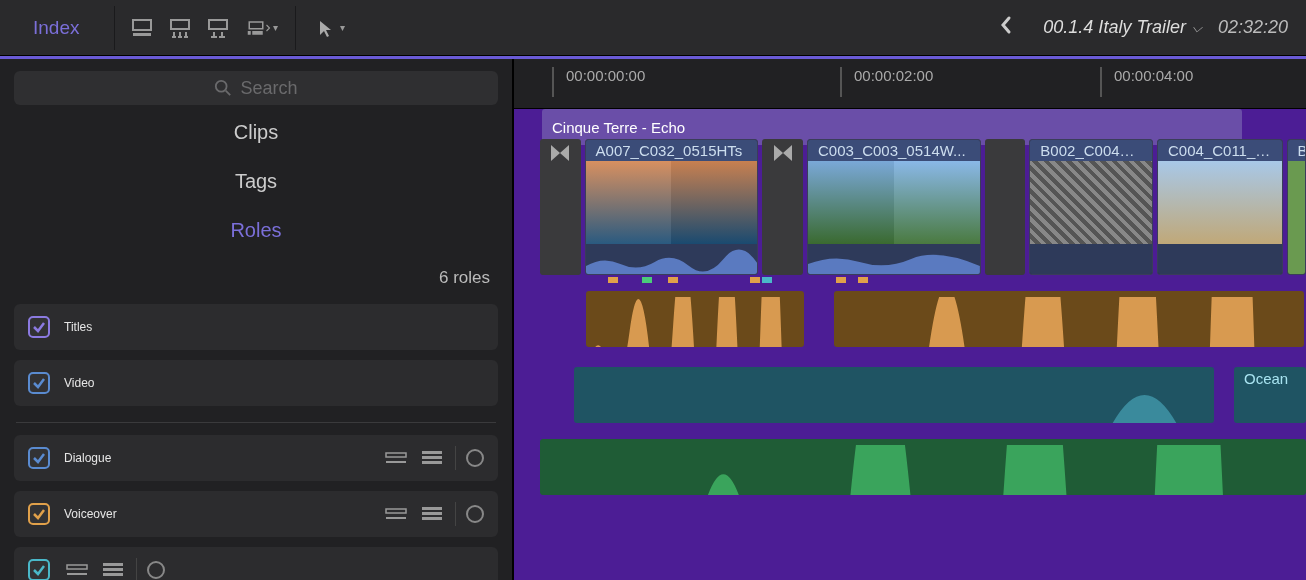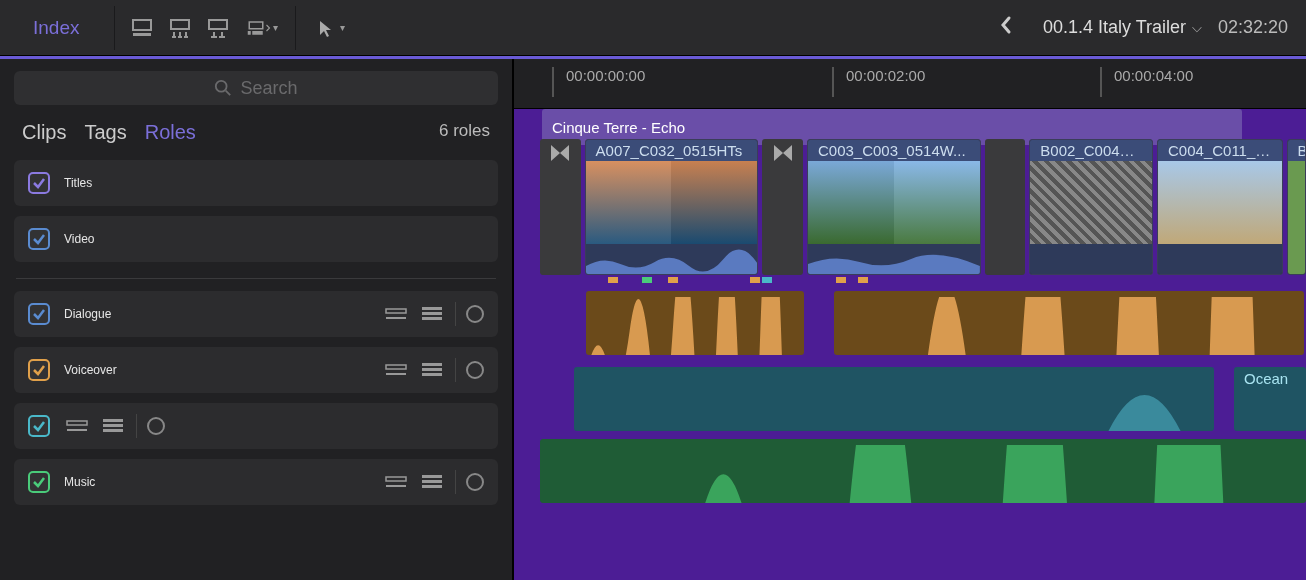--- a/index.html
+++ b/index.html
@@ -13,41 +13,41 @@
   .index-btn {
     color: #7b6fd9; font-size: 19px; font-weight: 500; padding: 0 25px 0 25px;
     cursor: pointer;
   }
   .vdiv { width: 1px; height: 44px; background: #1a1a1c; margin: 0 6px; }
   .tb-icon {
     width: 34px; height: 44px; display: flex; align-items: center; justify-content: center;
     cursor: pointer; color: #999;
   }
   .tb-icon svg { width: 24px; height: 20px; }
-  .tb-right { margin-left: auto; display: flex; align-items: center; gap: 16px; }
+  .tb-right { margin-left: auto; display: flex; align-items: center; gap: 16px; font-style: italic; }
   .back-chev { color: #bbb; font-size: 20px; padding: 0 14px; cursor: pointer; }
   .proj-title { color: #ddd; font-size: 18px; display: flex; align-items: center; gap: 6px; cursor: pointer; }
   .proj-title .chev { font-size: 13px; color: #aaa; }
   .timecode { color: #bbb; font-size: 18px; font-variant-numeric: tabular-nums; padding-right: 10px; }
 
   
   .main { display: flex; height: calc(100% - 44px); border-top: 3px solid #6a5bd6; }
   .sidebar {
     width: 514px; background: #212123; border-right: 2px solid #000;
     display: flex; flex-direction: column;
   }
   .search-wrap { padding: 12px 14px 6px; }
   .search {
     background: #2f2f31; border-radius: 6px; height: 34px;
     display: flex; align-items: center; justify-content: center; gap: 8px;
     color: #6a6a6c; font-size: 18px;
   }
   .tabs-row {
-    display: flex; padding: 10px 22px 16px;
-    font-size: 20px; gap: 18px;
+    display: flex; align-items: center; padding: 10px 22px 16px;
+    font-size: 20px; gap: 26px; flex-direction: column;
   }
   .tab { color: #ccc; cursor: pointer; }
   .tab.active { color: #7b6fd9; }
   .role-count { margin-left: auto; font-size: 17px; color: #bbb; }
 
   .roles-list { padding: 0 14px; display: flex; flex-direction: column; gap: 10px; }
   .role-sep { height: 1px; background: #3a3a3c; margin: 6px 2px 2px; }
   .role-row {
     background: #2c2c2e; border-radius: 6px; height: 46px;
     display: flex; align-items: center; padding: 0 14px; gap: 14px;
@@ -98,21 +98,21 @@
   .vclip .thumb > div { flex:1; }
   .vclip .wave { height:30px; background:#2e3a5a; position:relative; }
   .trans {
     width:42px; height:136px; background:#3a3a3c; border-radius:3px;
     display:flex; align-items:flex-start; justify-content:center; padding-top:4px;
   }
   .trans svg { width:22px; height:20px; fill:#aaa; }
 
   .audio-lane { position:absolute; left:0; right:0; }
   .aclip {
-    position:absolute; height: 64px; border-radius:3px; overflow:hidden;
+    position:absolute; height: 56px; border-radius:3px; overflow:hidden;
     display:flex; flex-direction:column;
   }
   .aclip .albl { font-size:15px; padding:3px 10px; white-space:nowrap; overflow:hidden; }
   .aclip .awave { flex:1; position:relative; }
 
   .voiceover { background:#6b4a1a; } .voiceover .albl { color:#ffcc80; }
   .effects { background:#1f5463; } .effects .albl { color:#a8e3f0; }
   .music { background:#1f5c36; } .music .albl { color:#b7f0cb; }
 </style>
 </head>
@@ -312,21 +312,21 @@
           <div class="rc-div"></div>
           <div class="rc-circle"></div>
         </div>
       </div>
     </div>
   </div>
 
   <div class="timeline">
     <div class="ruler">
       <div class="tick" style="left:52px">00:00:00:00</div>
-      <div class="tick" style="left:332px">00:00:02:00</div>
+      <div class="tick" style="left:340px">00:00:02:00</div>
       <div class="tick" style="left:600px">00:00:04:00</div>
     </div>
 
     <div class="tracks">
 
       <div class="title-clip" style="left:28px; width:700px">
         <span>Cinque Terre - Echo</span>
       </div>
 
       <div class="video-lane">

